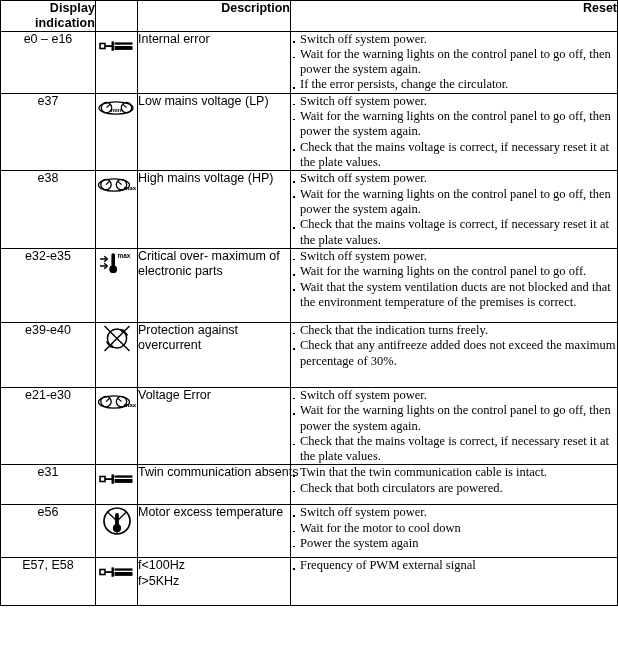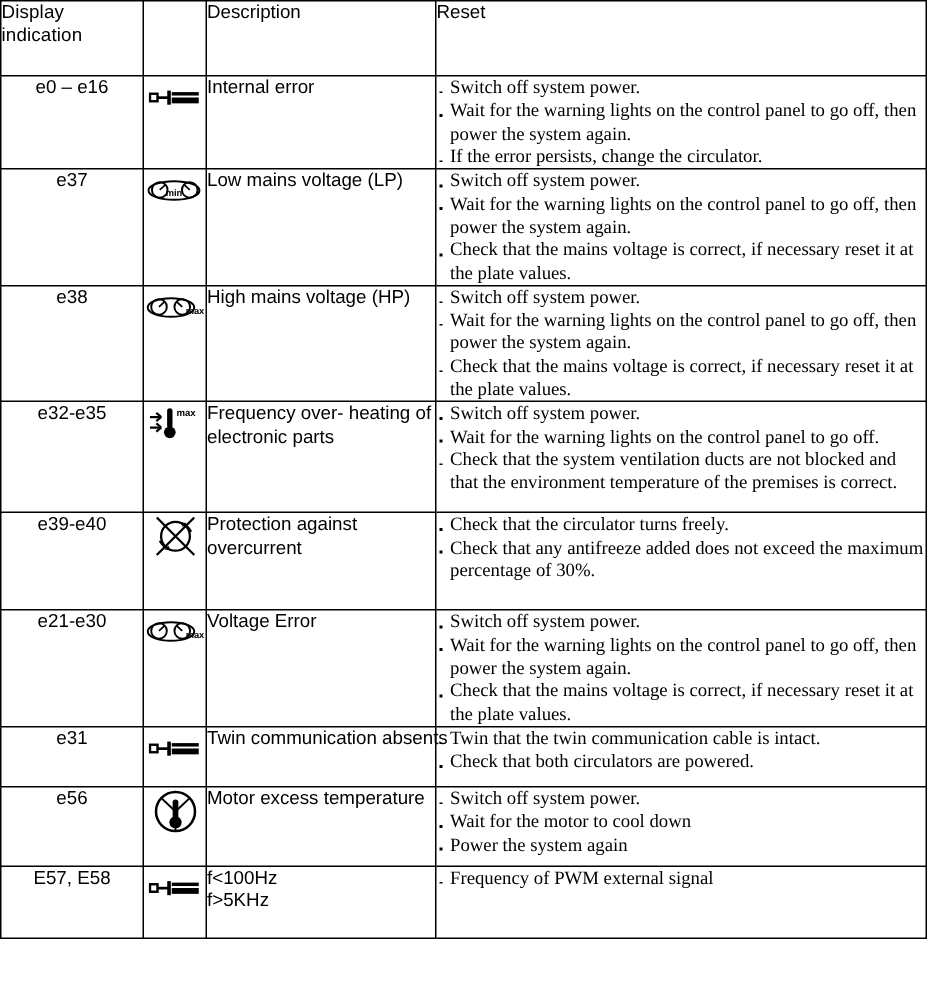--- a/index.html
+++ b/index.html
@@ -35,25 +35,25 @@
   }
   
   col.c-code  { width: 95px; }
   col.c-icon  { width: 42px; }
   col.c-desc  { width: 153px; }
   col.c-reset { width: 327px; }
 
   
   thead th {
     font-size: 12.5px;
-    font-weight: normal;
-    text-align: left;
+    font-weight: bold;
+    text-align: right;
     line-height: 1.18;
     padding: 3px 2px 4px 2px;
-    height: 50px;
+    height: 30px;
   }
   thead th.h-code { letter-spacing: 0.1px; }
   thead th.h-blank { }
 
   
   td.code {
     text-align: center;
     font-size: 12.5px;
     line-height: 1.2;
     padding-top: 4px;
@@ -225,28 +225,28 @@
         <line x1="6.2" y1="13.2" x2="9.5" y2="16"></line>
         <line x1="6.2" y1="18.8" x2="9.5" y2="16"></line>
       </g>
       <rect x="13.4" y="3.2" width="3.6" height="13.2" rx="1.8" fill="#000"></rect>
       <circle cx="15.2" cy="19.2" r="3.9" fill="#000"></circle>
       <text x="26" y="8.2" font-family="Liberation Sans, sans-serif" font-size="6.4" font-weight="bold" text-anchor="middle" fill="#000">max</text>
     </svg>
             </div>
           </td>
           <td class="desc">
-            <span class="dline">Frequency over- heating of</span>
+            <span class="dline">Critical over- maximum of</span>
             <span class="dline">electronic parts</span>
           </td>
           <td class="reset">
             <ul>
               <li class="dotted">Switch off system power.</li>
               <li class="dotted">Wait for the warning lights on the control panel to go off.</li>
-              <li class="dotted">Check that the system ventilation ducts are not blocked and that the environment temperature of the premises is correct.</li>
+              <li class="dotted">Wait that the system ventilation ducts are not blocked and that the environment temperature of the premises is correct.</li>
             </ul>
           </td>
         </tr>
         <tr style="height: 65px; padding-left: 48px;">
           <td class="code">e39-e40</td>
           <td class="icon">
             <div class="icon-wrap">
     <svg class="ico" width="34" height="30" viewBox="0 0 34 30">
       <circle cx="17" cy="15.5" r="9.6" fill="none" stroke="#000" stroke-width="1.5"></circle>
       <line x1="4.5" y1="3" x2="29.5" y2="28" stroke="#000" stroke-width="1.5"></line>
@@ -257,21 +257,21 @@
       <polygon points="20.4,6.4 24.4,6.6 21.8,9.4" fill="#000"></polygon>
     </svg>
             </div>
           </td>
           <td class="desc">
             <span class="dline">Protection against</span>
             <span class="dline">overcurrent</span>
           </td>
           <td class="reset">
             <ul>
-              <li class="dotted">Check that the circulator turns freely.</li>
+              <li class="dotted">Check that the indication turns freely.</li>
               <li class="dotted">Check that any antifreeze added does not exceed the maximum percentage of 30%.</li>
             </ul>
           </td>
         </tr>
         <tr style="height: 70px;">
           <td class="code">e21-e30</td>
           <td class="icon">
             <div class="icon-wrap">
     <svg class="ico" width="40" height="20" viewBox="0 0 40 20">
       <ellipse cx="17" cy="10" rx="15.5" ry="6.2" fill="none" stroke="#000" stroke-width="1.3"></ellipse>

